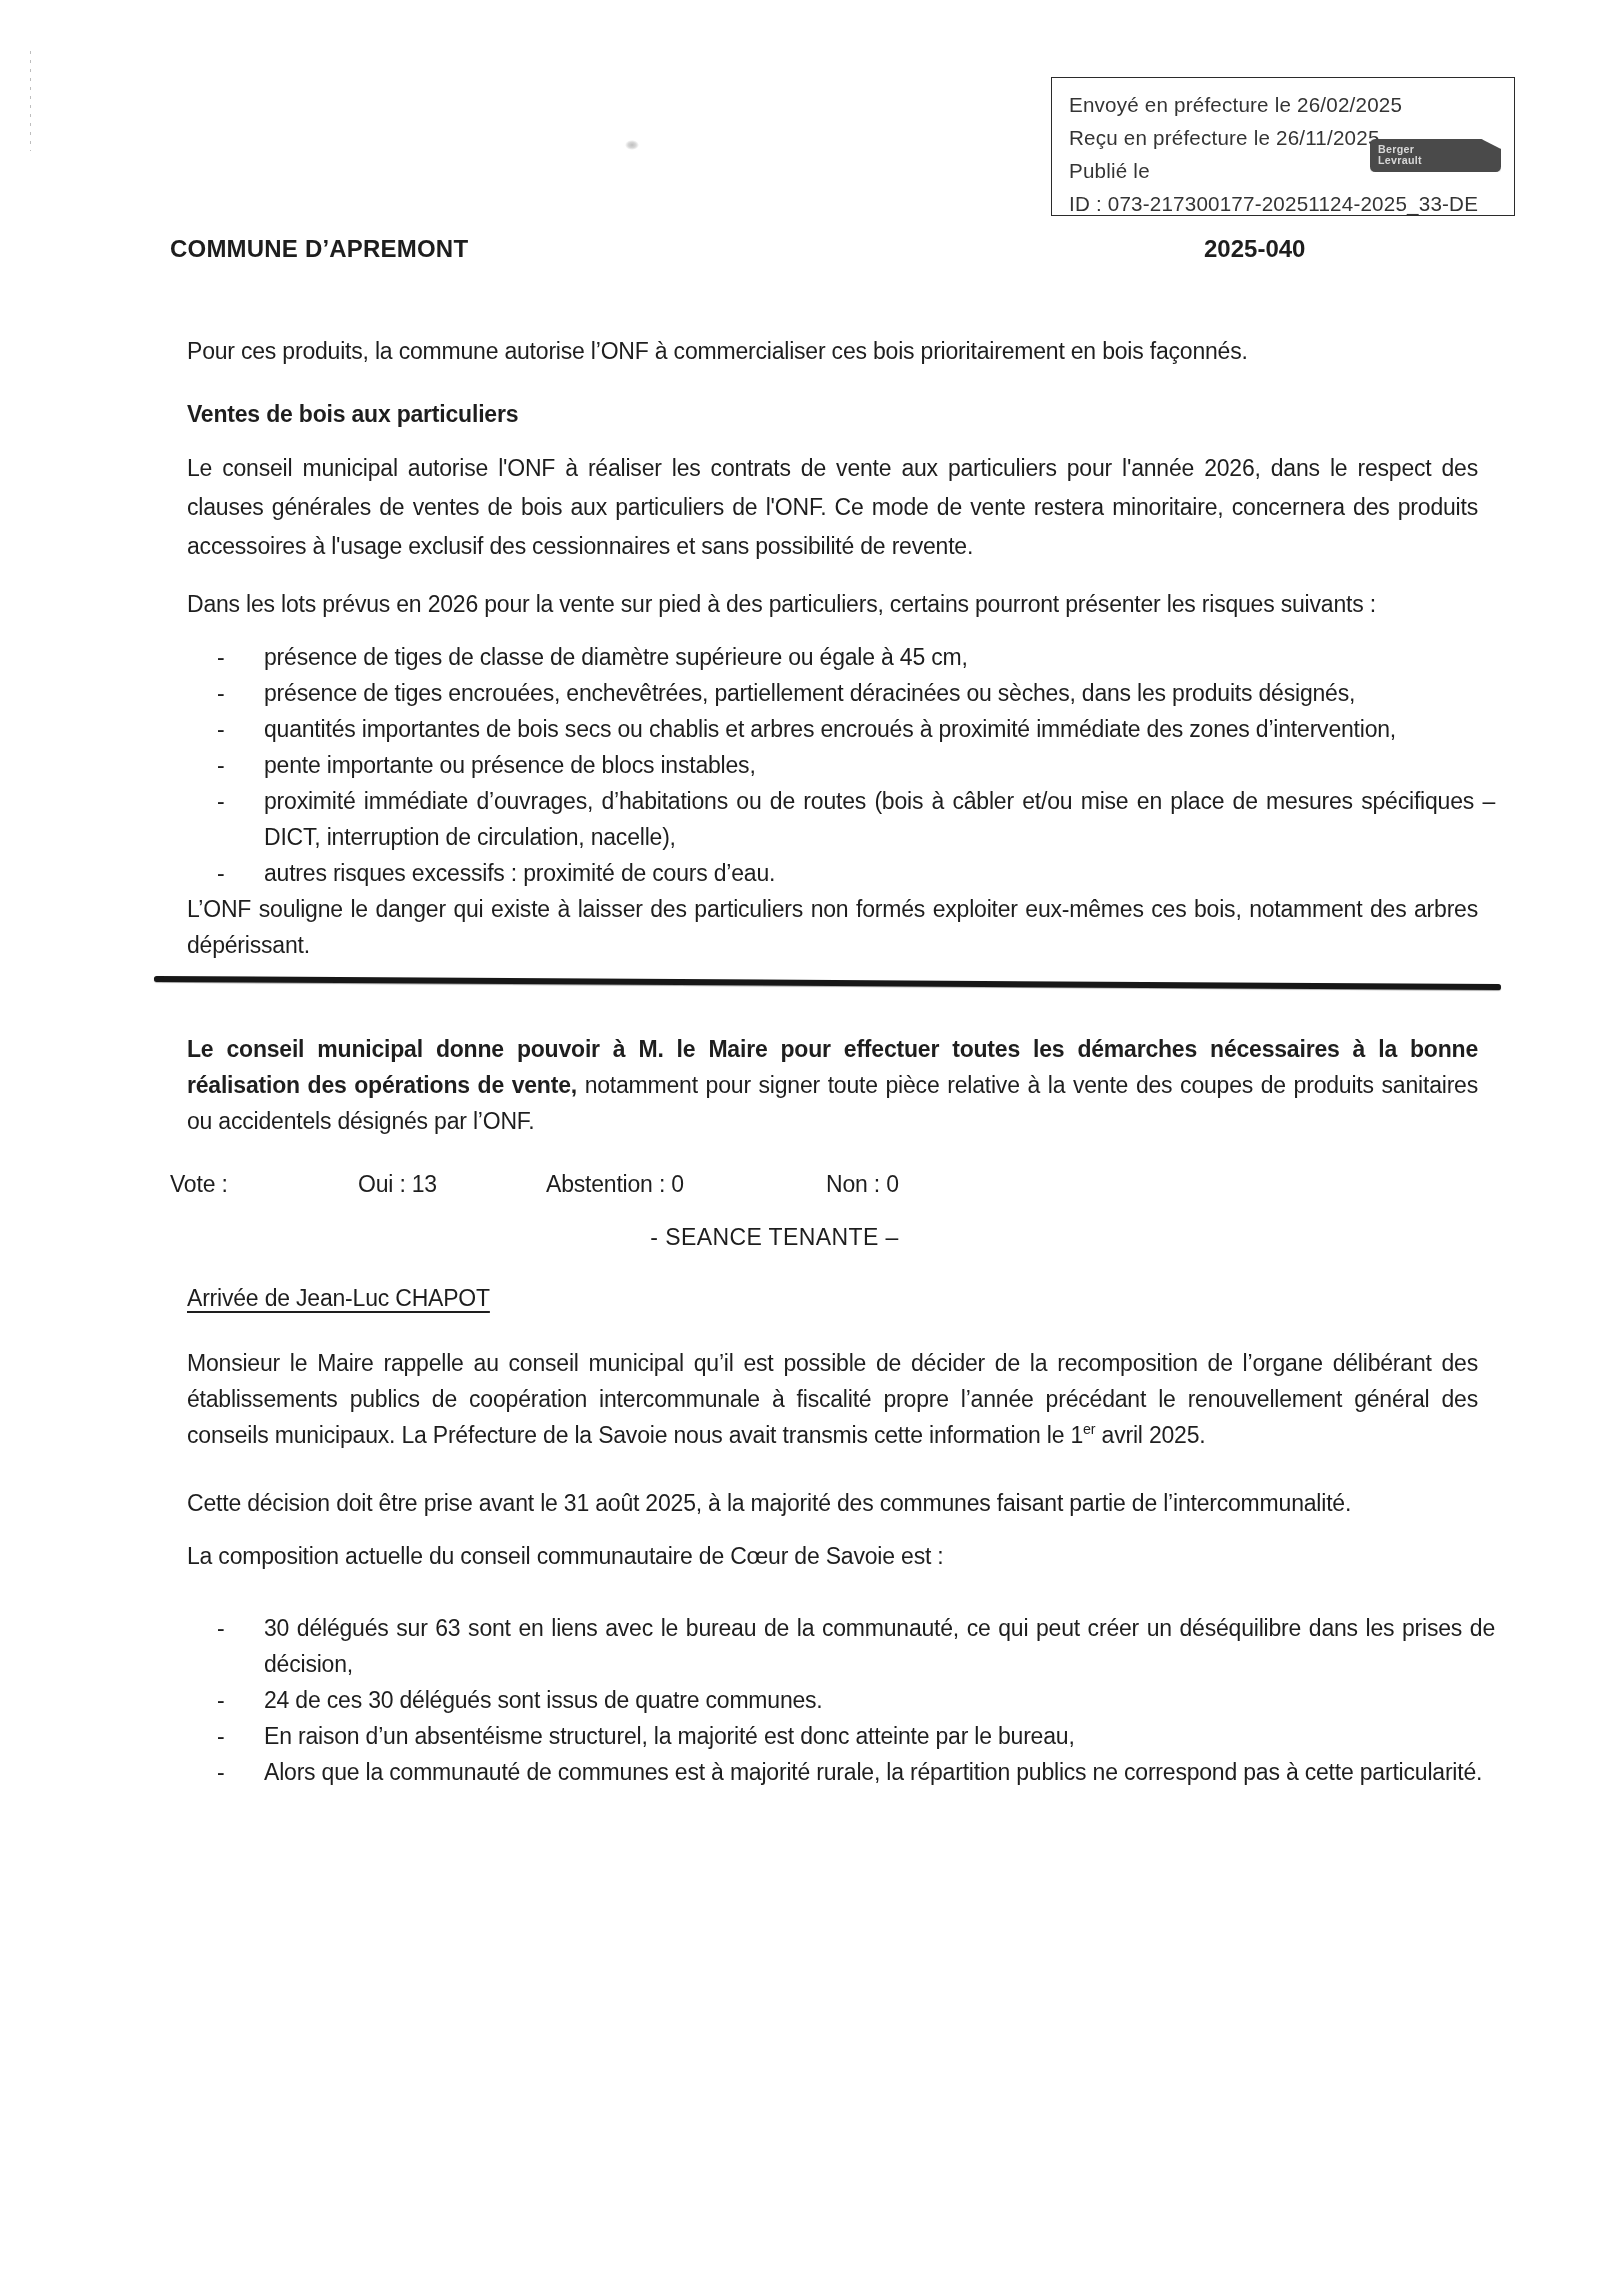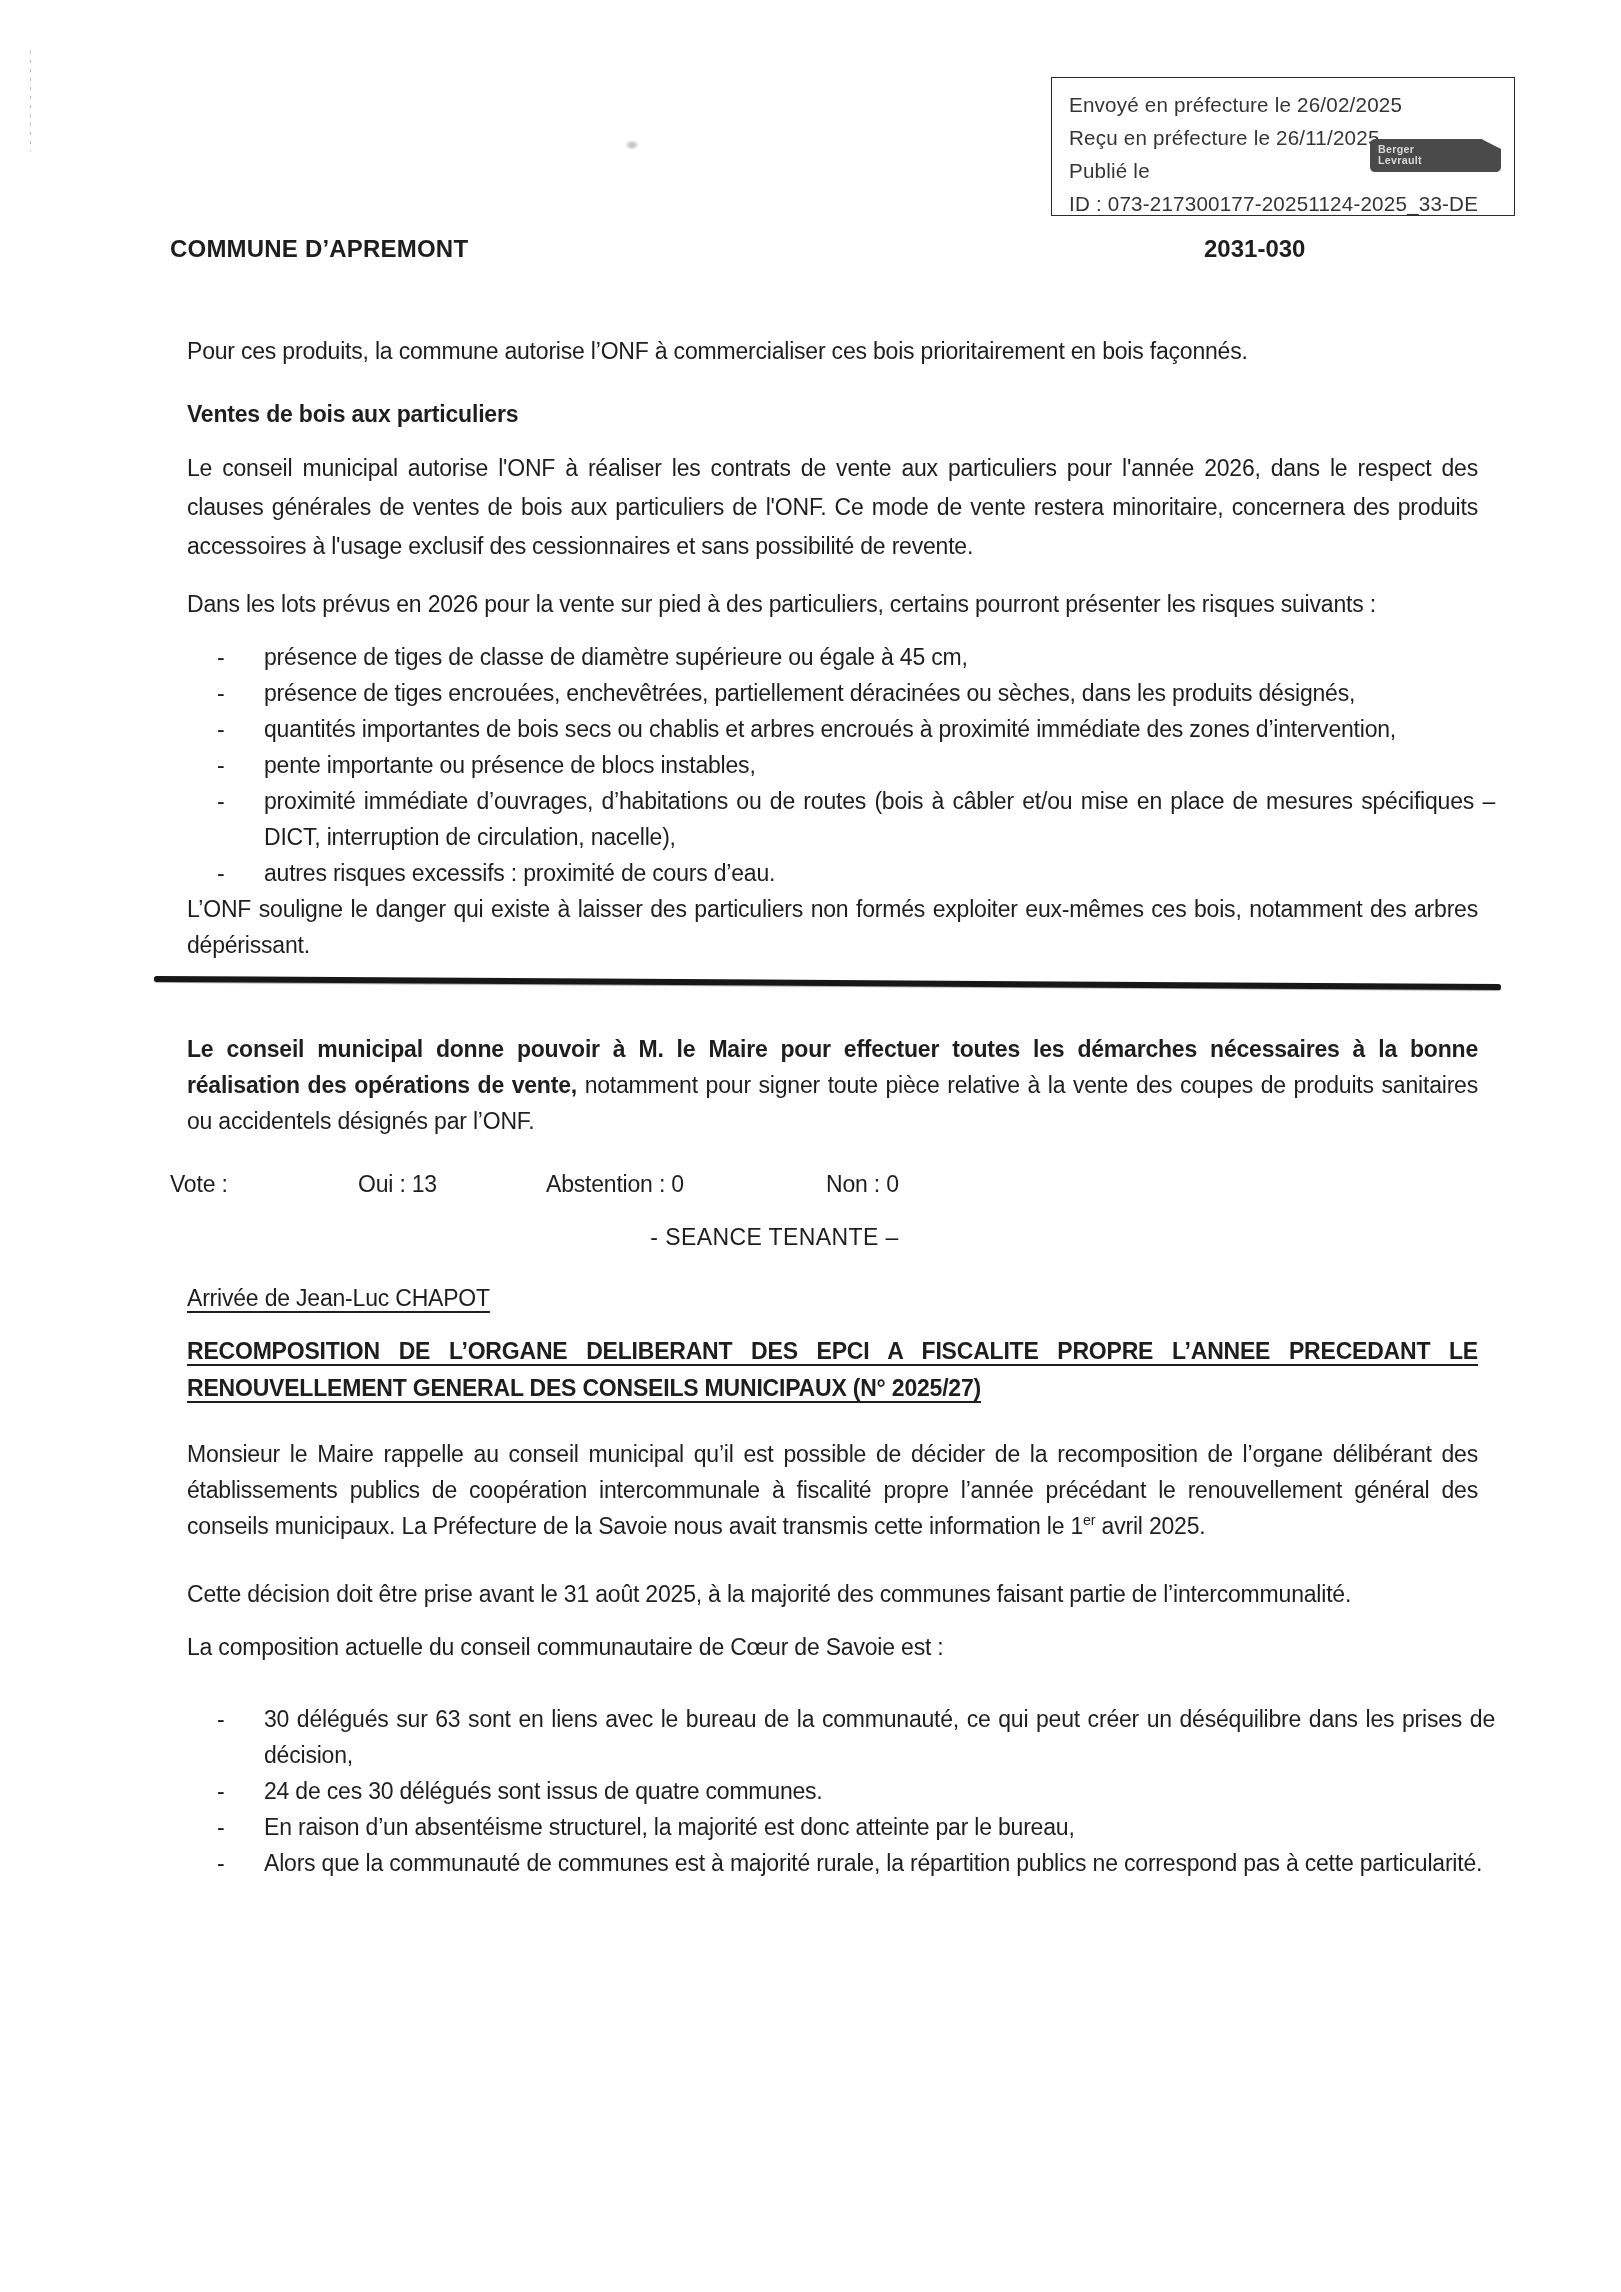--- a/index.html
+++ b/index.html
@@ -125,21 +125,21 @@
     <div class="line">Publié le</div>
     <div class="line">ID : 073-217300177-20251124-2025_33-DE</div>
     <div class="bl-logo">
       <span class="bl-text">Berger
 Levrault</span>
     </div>
   </div>
 
   <div class="header-row">
     <span class="commune">COMMUNE D’APREMONT</span>
-    <span class="doc-number">2031-030</span>
+    <span class="doc-number">2025-040</span>
   </div>
 
   <div class="content">
 
     <p class="p-intro">Pour ces produits, la commune autorise l’ONF à commercialiser ces bois prioritairement en bois façonnés.</p>
 
     <p class="h-ventes">Ventes de bois aux particuliers</p>
     <p class="p-ventes">Le conseil municipal autorise l'ONF à réaliser les contrats de vente aux particuliers pour l'année 2026, dans le respect des clauses générales de ventes de bois aux particuliers de l'ONF. Ce mode de vente restera minoritaire, concernera des produits accessoires à l'usage exclusif des cessionnaires et sans possibilité de revente.</p>
 
     <p class="p-lots">Dans les lots prévus en 2026 pour la vente sur pied à des particuliers, certains pourront présenter les risques suivants :</p>
@@ -162,21 +162,20 @@
     <div class="vote-row">
       <span class="vote-label">Vote :</span>
       <span class="vote-oui">Oui : 13</span>
       <span class="vote-abstention">Abstention : 0</span>
       <span class="vote-non">Non : 0</span>
     </div>
 
     <p class="seance">- SEANCE TENANTE –</p>
 
     <p class="arrivee">Arrivée de Jean-Luc CHAPOT</p>
-    <p class="recomp">RECOMPOSITION DE L’ORGANE DELIBERANT DES EPCI A FISCALITE PROPRE L’ANNEE PRECEDANT LE RENOUVELLEMENT GENERAL DES CONSEILS MUNICIPAUX (N° 2025/27)</p>
 
     <p class="p-maire"><span>Monsieur le Maire rappelle au conseil municipal qu’il est possible de décider de la recomposition de l’organe délibérant des établissements publics de coopération intercommunale à fiscalité propre l’année précédant le renouvellement général des conseils municipaux. La Préfecture de la Savoie nous avait transmis cette information le 1</span><sup class="er">er</sup><span> avril 2025.</span></p>
 
     <p class="p-decision">Cette décision doit être prise avant le 31 août 2025, à la majorité des communes faisant partie de l’intercommunalité.</p>
     <p class="p-composition">La composition actuelle du conseil communautaire de Cœur de Savoie est :</p>
 
     <ul class="dash-list comp-list">
       <li><span class="dash">-</span><span>30 délégués sur 63 sont en liens avec le bureau de la communauté, ce qui peut créer un déséquilibre dans les prises de décision,</span></li>
       <li><span class="dash">-</span><span>24 de ces 30 délégués sont issus de quatre communes.</span></li>
       <li><span class="dash">-</span><span>En raison d’un absentéisme structurel, la majorité est donc atteinte par le bureau,</span></li>

